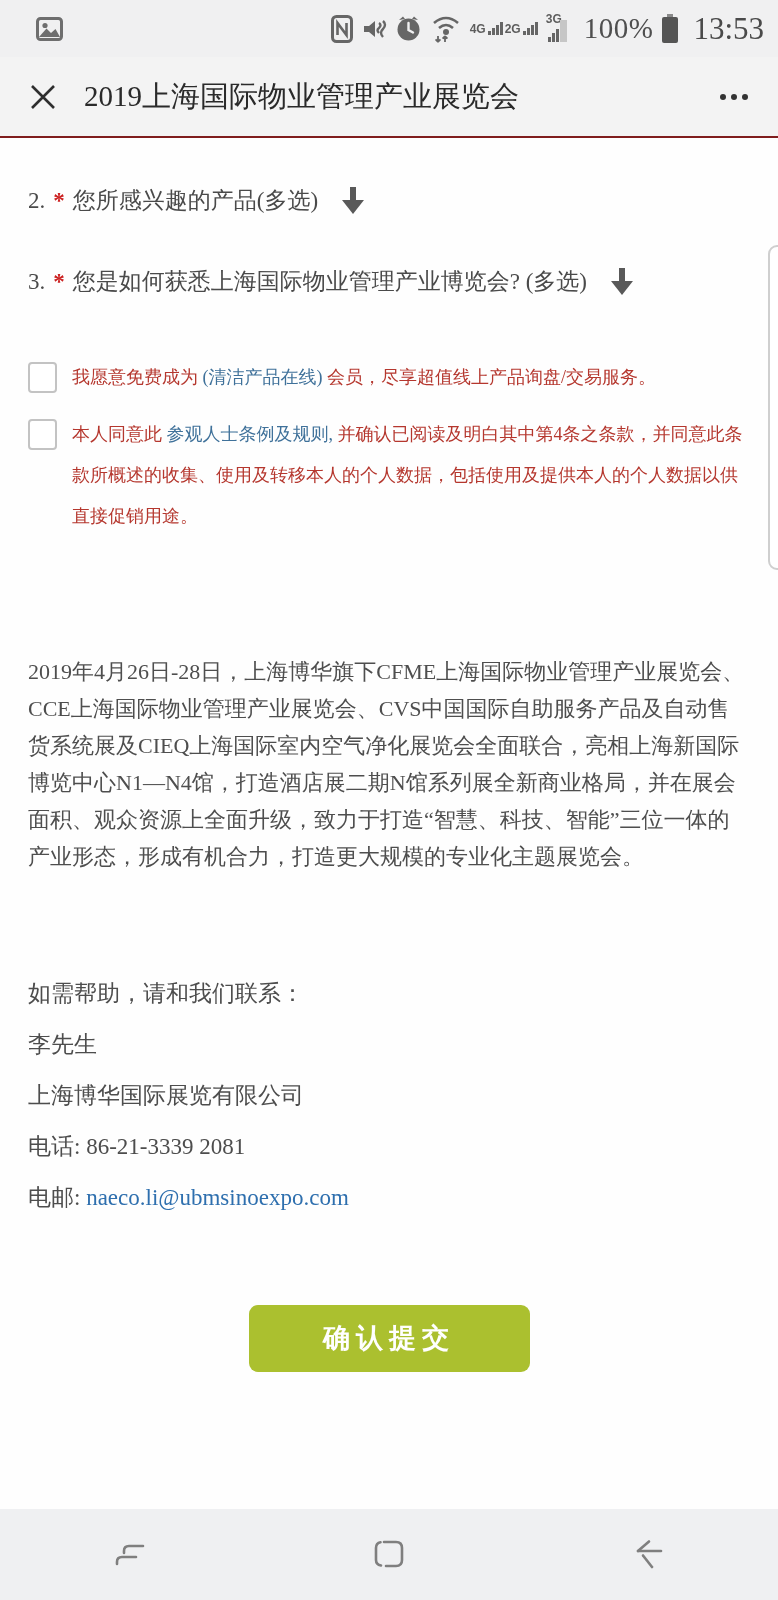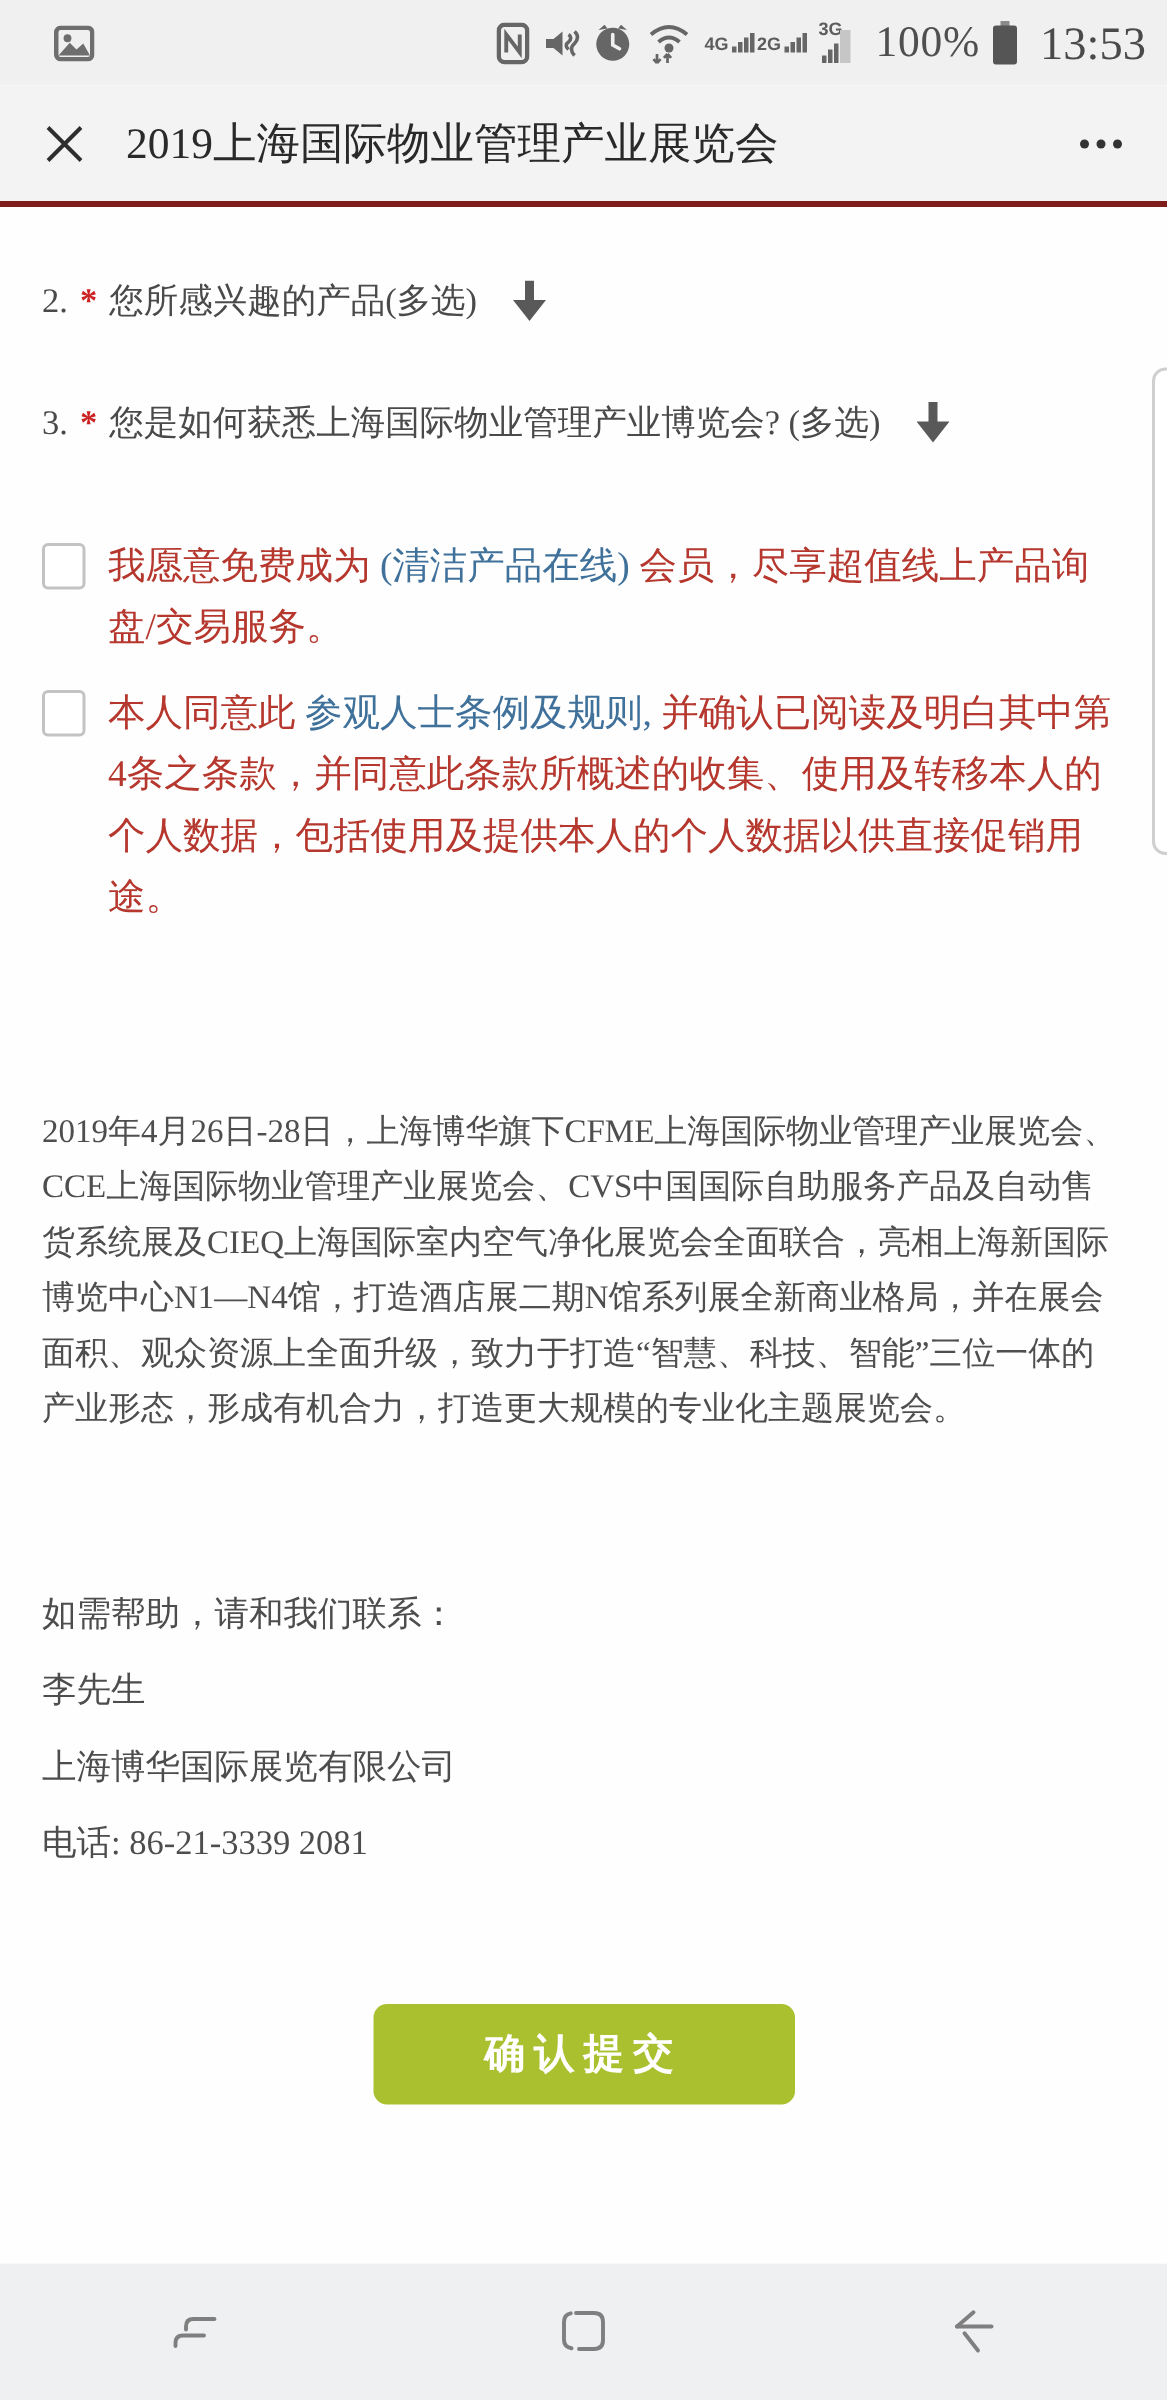--- a/index.html
+++ b/index.html
@@ -17,37 +17,37 @@
   .sim-row { display:flex; align-items:flex-end; gap:2px; height:13px; }
   .sim-label { font-size:12px; line-height:11px; color:#5d5d5d; font-family:"Liberation Sans",sans-serif; font-weight:bold; }
   .bars { display:flex; align-items:flex-end; gap:1px; }
   .bars i { display:block; width:3px; background:#666; }
   .sig3g { position:relative; width:30px; height:30px; }
   .sig3g .sim-label { position:absolute; top:0; left:0; }
   .sig3g .bars { position:absolute; bottom:2px; left:2px; }
   .sig3g .bars i.lt { background:#c6c6c6; }
 
   
-  .title-bar { height:81px; background:#f3f3f3; border-bottom:4px solid #7f1d1d; display:flex; align-items:center; padding:0 30px 0 26px; flex:0 0 auto; }
+  .title-bar { height:81px; background:#f3f3f3; border-bottom:2px solid #7f1d1d; display:flex; align-items:center; padding:0 30px 0 26px; flex:0 0 auto; }
   .close-x { width:34px; height:34px; display:flex; align-items:center; justify-content:center; cursor:pointer; }
   .page-title { font-size:29px; color:#2a2a2a; margin-left:24px; flex:1; white-space:nowrap; overflow:hidden; }
   .menu-dots { display:flex; gap:5px; padding:10px 0; cursor:pointer; }
   .menu-dots b { width:6px; height:6px; border-radius:50%; background:#333; }
 
   
   .content { position:relative; flex:1 1 auto; background:#fefefe; padding:0 28px; overflow:hidden; }
   .question { margin-top:47px; font-size:23px; color:#4a4a4a; display:flex; align-items:center; cursor:pointer; }
   .question + .question { margin-top:50px; }
   .q-star { color:#cc2222; margin:0 8px 0 8px; font-weight:bold; }
   .q-arrow { margin-left:24px; display:inline-flex; }
 
   .chk-row { display:flex; margin-top:60px; }
   .chk-row + .chk-row { margin-top:16px; }
   .chk-box { flex:0 0 auto; width:29px; height:31px; border:2px solid #c3c3c3; border-radius:4px; background:#fff; margin:5px 15px 0 0; cursor:pointer; }
-  .chk-text { font-size:25px; line-height:41px; color:#b5372e; }
+  .chk-text { font-size:18px; line-height:41px; color:#b5372e; }
   .inline-link { color:#3f719a; cursor:pointer; }
 
   .description { margin-top:116px; font-size:22px; line-height:37px; color:#4e4e4e; padding-right:2px; }
 
   .contact { margin-top:104px; font-size:23px; color:#4d4d4d; }
   .contact .line { line-height:30px; margin-bottom:21px; }
   .email-link { color:#2e6fae; cursor:pointer; }
 
   .btn-wrap { text-align:center; margin-top:92px; }
   .submit-btn { display:inline-block; width:281px; height:67px; line-height:67px; background:#abc02f; border:none; border-radius:9px; color:#ffffff; font-size:27px; letter-spacing:6px; text-align:center; font-family:"Liberation Serif","DejaVu Serif",serif; font-weight:bold; cursor:pointer; }
@@ -201,20 +201,23 @@
 
     <div class="description">2019年4月26日-28日，上海博华旗下CFME上海国际物业管理产业展览会、CCE上海国际物业管理产业展览会、CVS中国国际自助服务产品及自动售货系统展及CIEQ上海国际室内空气净化展览会全面联合，亮相上海新国际博览中心N1—N4馆，打造酒店展二期N馆系列展全新商业格局，并在展会面积、观众资源上全面升级，致力于打造“智慧、科技、智能”三位一体的产业形态，形成有机合力，打造更大规模的专业化主题展览会。</div>
 
     <div class="contact">
       <div class="line">如需帮助，请和我们联系：</div>
       <div class="line">李先生</div>
       <div class="line">上海博华国际展览有限公司</div>
       <div class="line">
         <span>电话: </span><span>86-21-3339 2081</span>
       </div>
+      <div class="line">
+        <span>电邮: </span><span class="email-link">naeco.li@ubmsinoexpo.com</span>
+      </div>
     </div>
 
     <div class="btn-wrap">
       <button class="submit-btn">确认提交</button>
     </div>
 
   </div>
 
   <div class="nav-bar">
     <span class="nav-zone">

